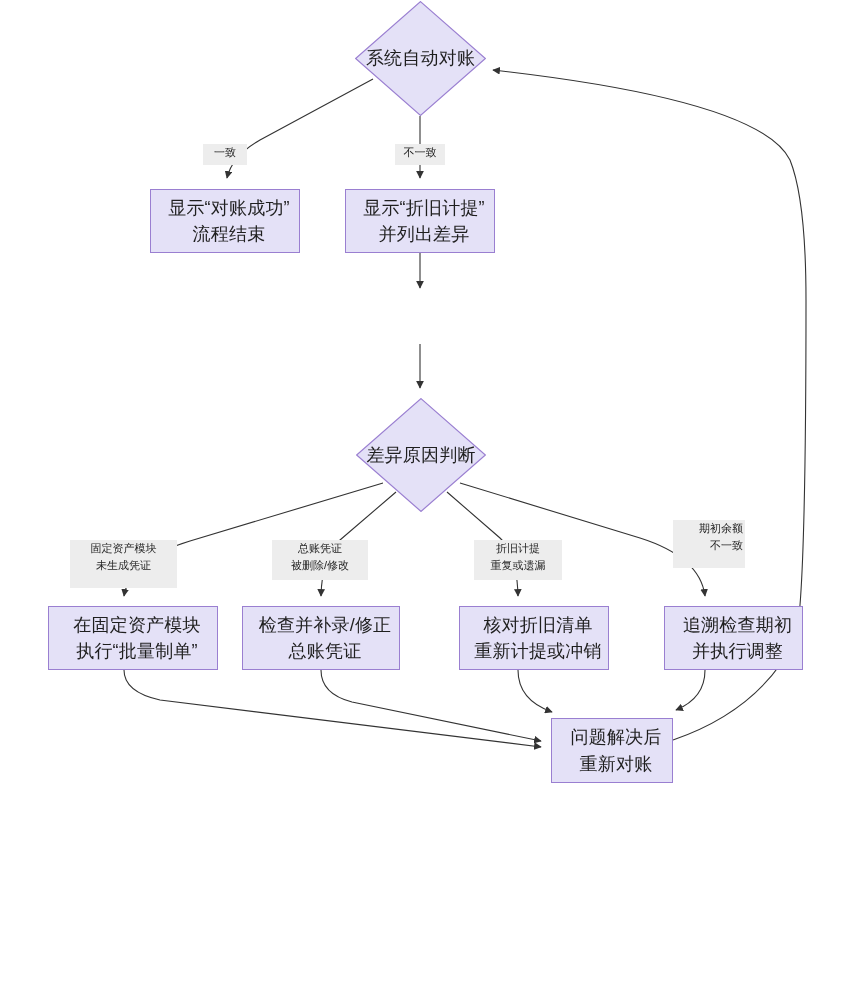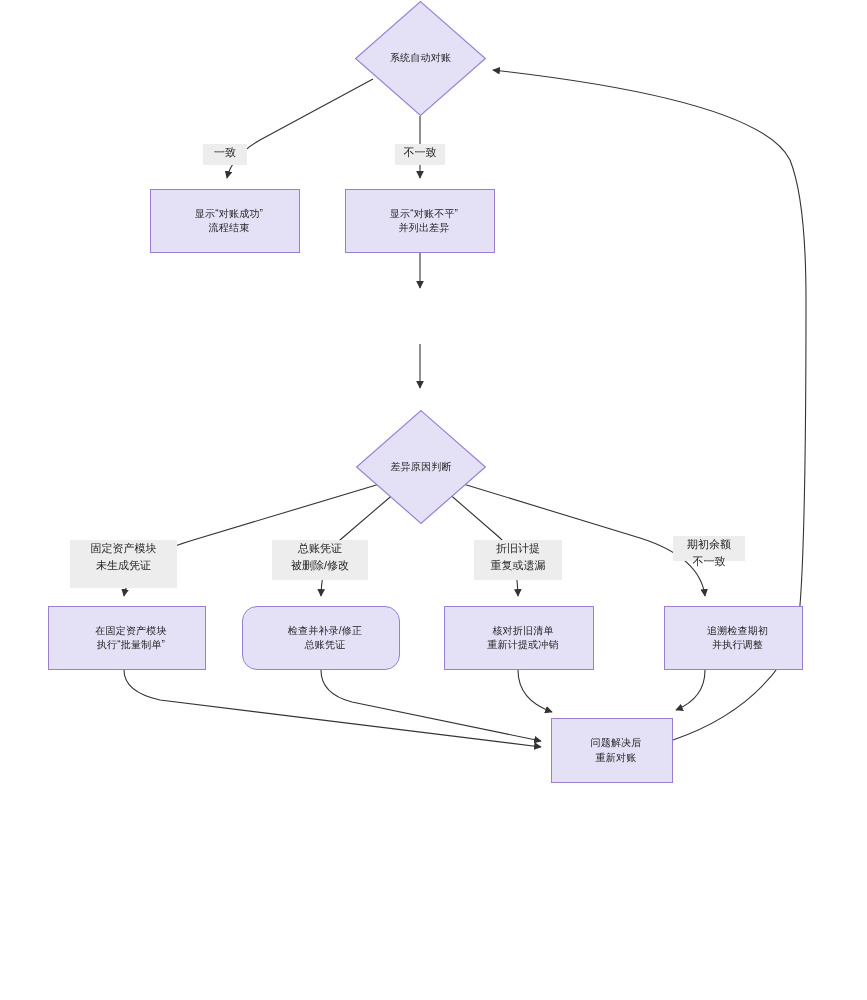--- a/index.html
+++ b/index.html
@@ -26,21 +26,21 @@
     height: 1000px;
   }
   .node {
     position: absolute;
     box-sizing: border-box;
     display: flex;
     align-items: center;
     justify-content: center;
     text-align: center;
     color: #1f1f1f;
-    font-size: 10px;
+    font-size: 18px;
     line-height: 1.45;
     letter-spacing: 0.2px;
     white-space: pre-line;
   }
   .node.process {
     background: #e4e1f7;
     border: 1px solid #9a7fd1;
     padding-left: 8px;
   }
   .node.decision-wrap {
@@ -113,43 +113,43 @@
     </svg>
     <span class="diamond-label">系统自动对账</span>
   </div>
 
   <div class="node process" style="left:150px; top:189px; width:150px; height:64px;">
     <span>显示“对账成功”
 流程结束</span>
   </div>
 
   <div class="node process" style="left:345px; top:189px; width:150px; height:64px;">
-    <span>显示“对账不平”
+    <span>显示“折旧计提”
 并列出差异</span>
   </div>
 
 
-  <div class="node decision-wrap" style="left:356px; top:410px; width:130px; height:114px;">
+  <div class="node decision-wrap" style="left:356px; top:398px; width:130px; height:114px;">
     <svg class="diamond-shape" viewBox="0 0 130 114" preserveAspectRatio="none">
       <polygon points="65,0.6 129.4,57 65,113.4 0.6,57" fill="#e4e1f7" stroke="#9a7fd1" stroke-width="1.2"></polygon>
     </svg>
     <span class="diamond-label">差异原因判断</span>
   </div>
 
-  <div class="node process" style="left:48px; top:606px; width:158px; height:64px;">
+  <div class="node process" style="left:48px; top:606px; width:170px; height:64px;">
     <span>在固定资产模块
 执行“批量制单”</span>
   </div>
 
-  <div class="node process" style="left:242px; top:606px; width:158px; height:64px;border-radius:15px;">
+  <div class="node process" style="left:242px; top:606px; width:158px; height:64px;">
     <span>检查并补录/修正
 总账凭证</span>
   </div>
 
-  <div class="node process" style="left:444px; top:606px; width:150px; height:64px;">
+  <div class="node process" style="left:459px; top:606px; width:150px; height:64px;">
     <span>核对折旧清单
 重新计提或冲销</span>
   </div>
 
   <div class="node process" style="left:664px; top:606px; width:139px; height:64px;">
     <span>追溯检查期初
 并执行调整</span>
   </div>
 
   <div class="node process" style="left:551px; top:718px; width:122px; height:65px;">
@@ -163,16 +163,16 @@
 
   <div class="edge-label" style="left:70px; top:540px; width:107px; height:48px;">固定资产模块
 未生成凭证</div>
 
   <div class="edge-label" style="left:272px; top:540px; width:96px; height:40px;">总账凭证
 被删除/修改</div>
 
   <div class="edge-label" style="left:474px; top:540px; width:88px; height:40px;">折旧计提
 重复或遗漏</div>
 
-  <div class="edge-label" style="left:673px; top:536px; width:72px; height:25px;">期初余额
+  <div class="edge-label" style="left:673px; top:520px; width:72px; height:48px;text-align:right;">期初余额
 不一致</div>
 
 </div>
 
 </body></html>

